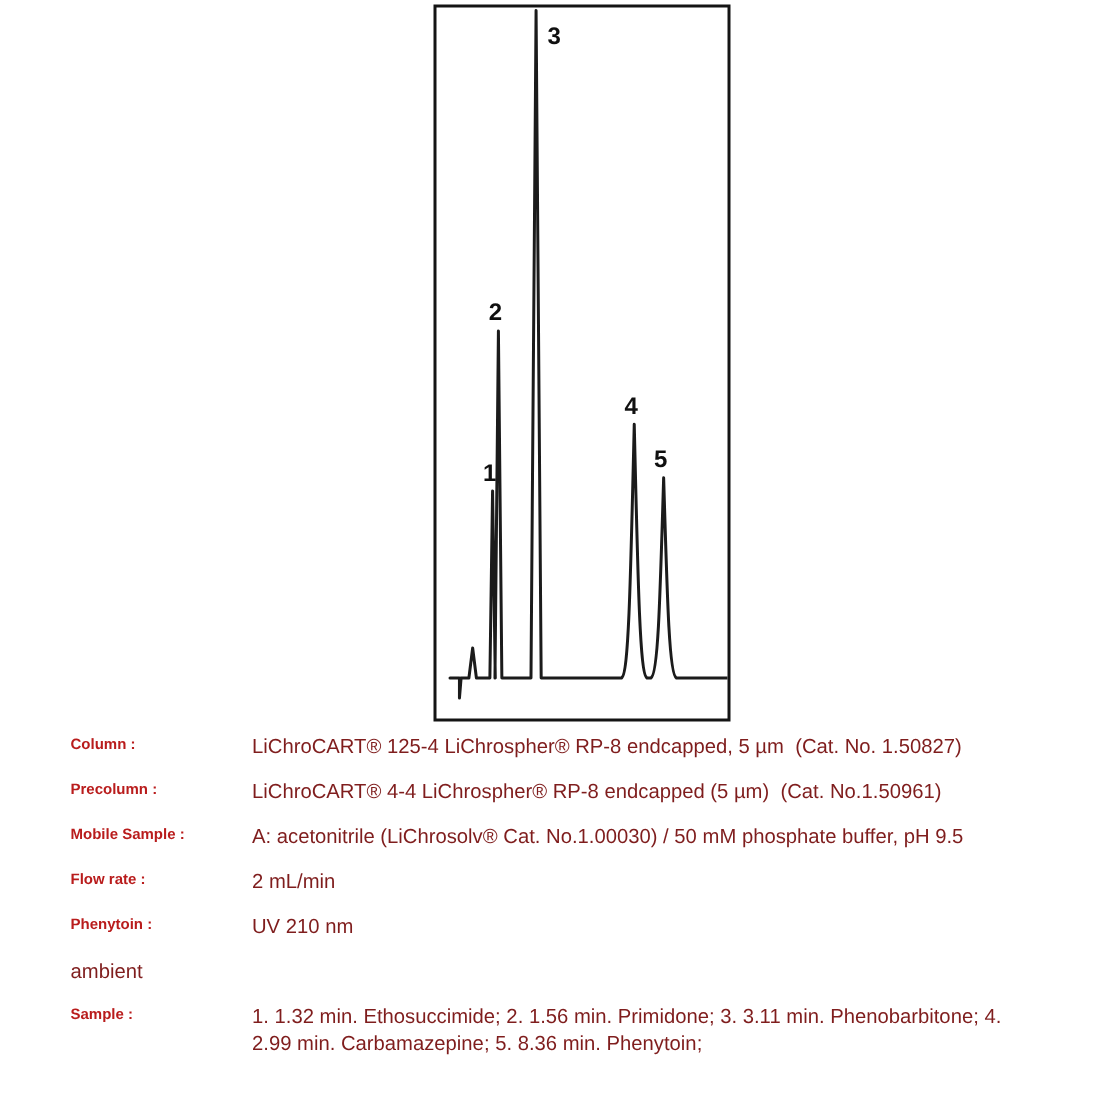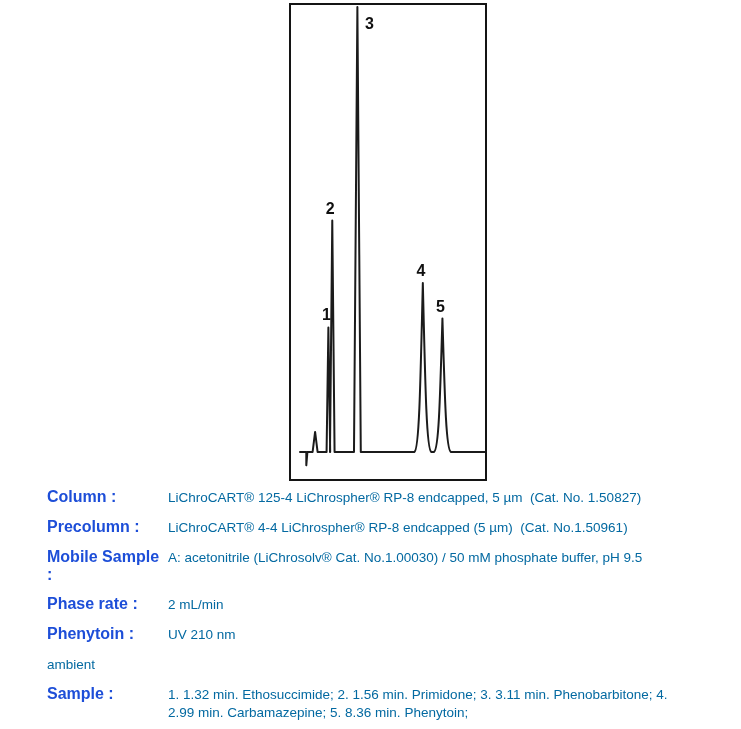--- a/index.html
+++ b/index.html
@@ -26,24 +26,24 @@
     font-family:"Liberation Sans",sans-serif;
     font-weight:bold;font-size:16px;fill:#101010;
   }
   
   .method{
     position:absolute;left:47px;top:488px;width:668px;
   }
   .m-row{display:flex;margin-bottom:11px;}
   .m-label{
     width:121px;flex:0 0 121px;
-    font-weight:bold;font-size:16px;line-height:18px;color:#1d4ed8;
+    font-weight:bold;font-size:10px;line-height:18px;color:#b91c1c;
   }
   .m-value{
-    width:541px;font-size:13.5px;line-height:18px;color:#0369a1;
+    width:541px;font-size:13.5px;line-height:18px;color:#7f1d1d;
     padding-top:1px;
   }
 </style>
 </head>
 <body>
 
 <figure class="chromatogram-box">
   <svg id="chrom-svg" viewBox="0 0 194 474" aria-hidden="true">
       <path d="M 9 447 L 15.3 447 L 15.3 460.35 L 16.4 447 L 21.6 447 L 24.1 426.975 L 26.6 447 L 35.584 447 L 37.384 322.4 L 39.184 447 L 38.972 447 L 41.272 215.6 L 43.571999999999996 447 L 62.982000000000006 447 L 66.382 2 L 69.78200000000001 447 L 123.32999999999998 447 C 128.005 445 129.27999999999997 387.815 131.82999999999998 277.9 C 134.38 387.815 135.65499999999997 445 140.32999999999998 447 L 142.932 447 C 147.607 445 148.88199999999998 400.275 151.432 313.5 C 153.982 400.275 155.25699999999998 445 159.932 447 L 194 447" class="trace" stroke="#1b1b1b"></path>
       <text x="35.384" y="315.4" text-anchor="middle" class="peak-label">1</text>
@@ -67,21 +67,21 @@
       <div>LiChroCART® 4-4 LiChrospher® RP-8 endcapped (5 µm)&nbsp; (Cat. No.1.50961)</div>
     </div>
   </div>
   <div class="m-row">
     <div class="m-label">Mobile Sample :</div>
     <div class="m-value">
       <div>A: acetonitrile (LiChrosolv® Cat. No.1.00030) / 50 mM phosphate buffer, pH 9.5</div>
     </div>
   </div>
   <div class="m-row">
-    <div class="m-label">Phase rate :</div>
+    <div class="m-label">Flow rate :</div>
     <div class="m-value">
       <div>2 mL/min</div>
     </div>
   </div>
   <div class="m-row">
     <div class="m-label">Phenytoin :</div>
     <div class="m-value">
       <div>UV 210 nm</div>
     </div>
   </div>

